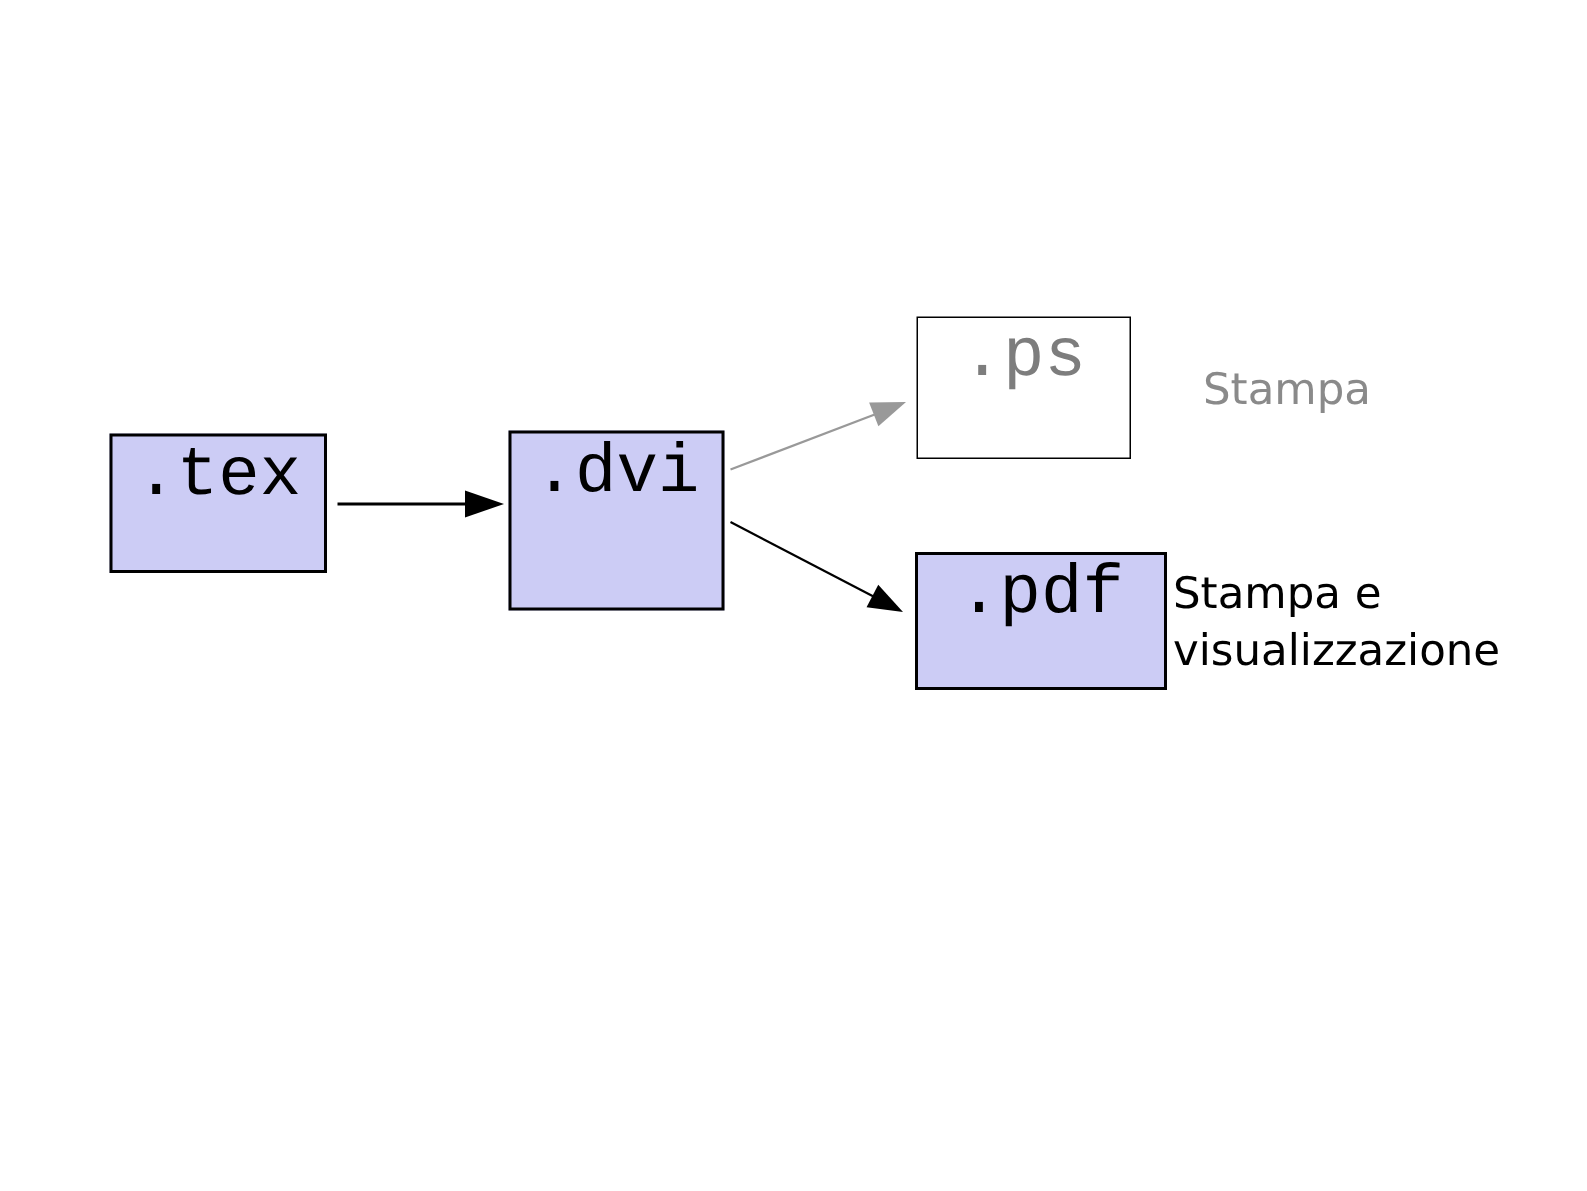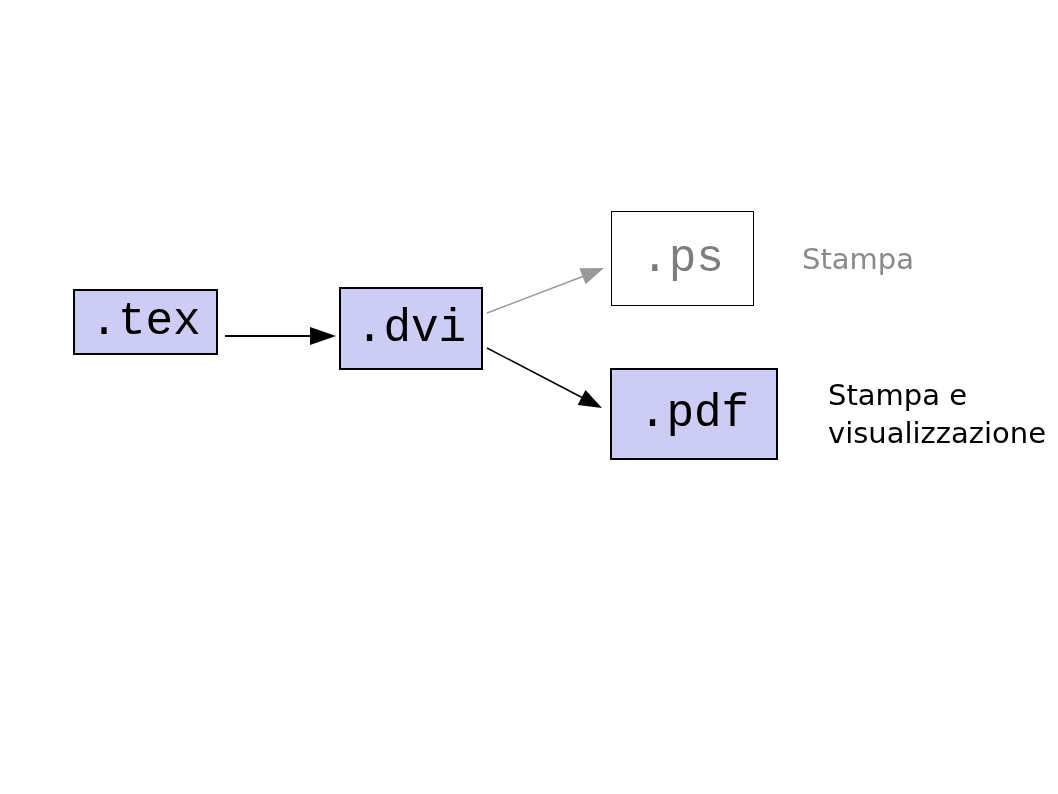--- a/index.html
+++ b/index.html
@@ -15,46 +15,45 @@
     font-family: "DejaVu Sans", sans-serif;
   }
   .stage {
     position: absolute;
     inset: 0;
   }
   .node {
     position: absolute;
     box-sizing: border-box;
     display: flex;
-    align-items: center;
     justify-content: center;
     font-family: "Liberation Mono", monospace;
     font-size: 46px;
     color: #000000;
     background: #ccccf5;
     border: 2px solid #000000;
   }
-  .node-tex { left: 73px;  top: 289px; width: 145px; height: 66px; }
-  .node-dvi { left: 339px; top: 287px; width: 144px; height: 83px; }
+  .node-tex { left: 73px;  top: 289px; width: 145px; height: 93px; }
+  .node-dvi { left: 339px; top: 287px; width: 144px; height: 120px; }
   .node-ps  { left: 611px; top: 211px; width: 143px; height: 95px;
               background: #ffffff; border-width: 1px; color: #7d7d7d; }
   .node-pdf { left: 610px; top: 368px; width: 168px; height: 92px; }
   .annotation {
     position: absolute;
     display: flex;
     flex-direction: column;
     justify-content: center;
     font-family: "DejaVu Sans", sans-serif;
     font-size: 29px;
     line-height: 38px;
     white-space: pre-line;
     margin-left: 24px;
   }
   .annotation-ps  { left: 778px; top: 211px; height: 95px; color: #8a8a8a; }
-  .annotation-pdf { left: 804px; top: 368px; height: 92px; color: #000000; }
+  .annotation-pdf { left: 758px; top: 368px; height: 92px; color: #000000; }
   svg.arrows {
     position: absolute;
     inset: 0;
     pointer-events: none;
   }
 </style>
 </head>
 <body>
 
 <div class="stage">

